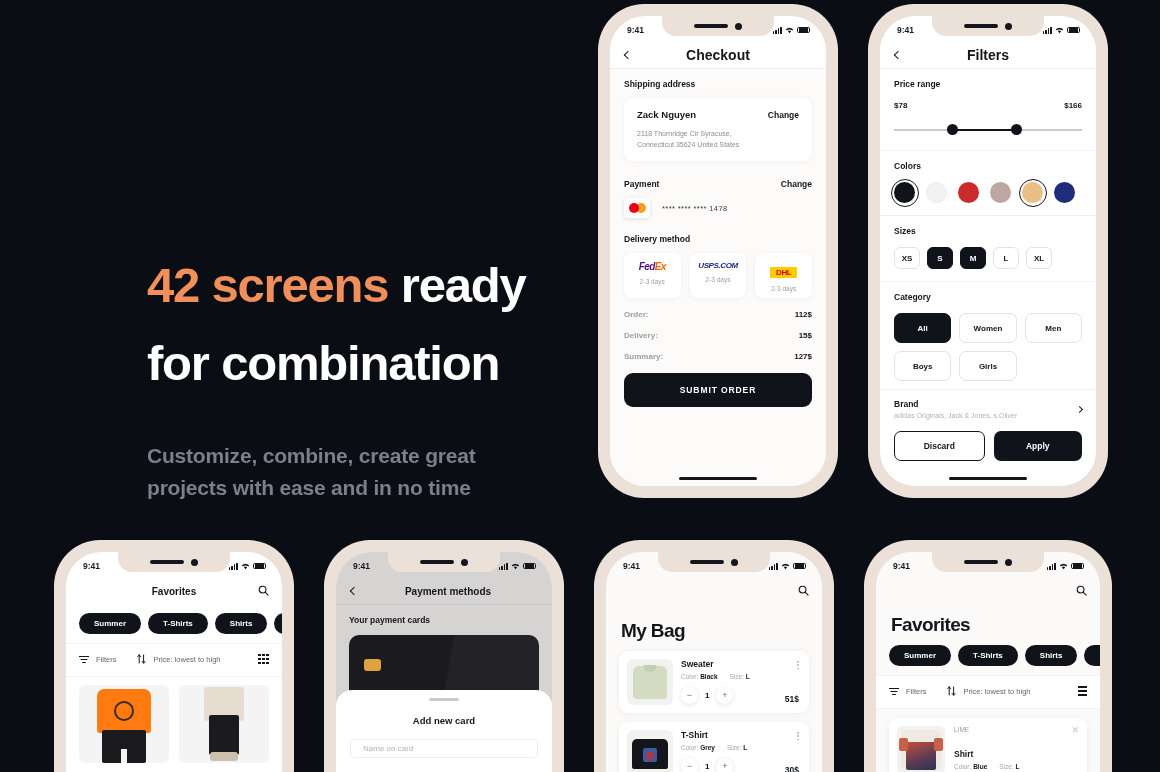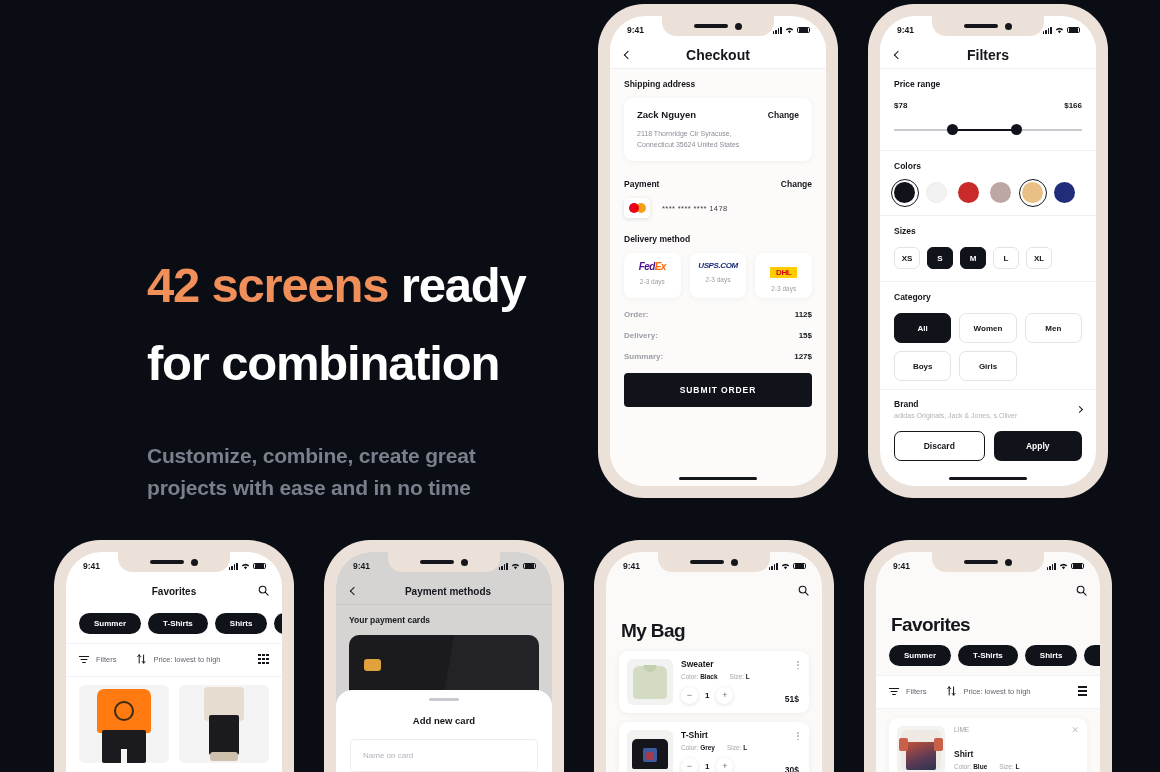--- a/index.html
+++ b/index.html
@@ -124,21 +124,21 @@
     padding: 1px 6px; border-radius: 1px; display: inline-block;
     letter-spacing: -.3px;
   }
   .total-row {
     display: flex; justify-content: space-between; align-items: center;
     margin-top: 12px; font-size: 8px;
   }
   .total-row .k { color: #9b9ea6; font-weight: 600; }
   .total-row .v { color: #15161c; font-weight: 700; }
   .btn-dark {
-    background: #11131b; color: #fff; border-radius: 4px;
+    background: #11131b; color: #fff; border-radius: 9px;
     text-align: center; font-size: 8.5px; font-weight: 700;
     letter-spacing: .9px; padding: 12px 0; margin-top: 12px;
   }
 
   
   .fl-block { padding: 10px 14px 12px; background: #fff; }
   .slider-wrap { margin-top: 12px; position: relative; height: 16px; }
   .slider-track { position: absolute; top: 7px; left: 0; right: 0; height: 1.6px; background: #c9cacf; }
   .slider-fill { position: absolute; top: 7px; height: 1.6px; background: #11131b; }
   .knob {
@@ -225,21 +225,21 @@
   }
   .pm-chip { position: absolute; left: 15px; top: 24px; width: 17px; height: 12px; background: #dfa23c; border-radius: 3px; }
   .sheet {
     position: absolute; left: 0; right: 0; bottom: 0; top: 138px;
     background: #fff; border-radius: 16px 16px 0 0; padding-top: 8px;
   }
   .sheet-grab { width: 30px; height: 3px; background: #c9cacf; border-radius: 2px; margin: 0 auto; }
   .sheet-title { text-align: center; font-size: 9.5px; font-weight: 700; color: #15161c; margin-top: 14px; }
   .sheet-field {
     margin: 13px 14px 0; border: 1px solid #ededf0; border-radius: 4px;
-    padding: 11px 12px; font-size: 8px; color: #b0b2b9;
+    padding: 4px 12px; font-size: 8px; color: #b0b2b9;
   }
 
   
   .bag-title { font-size: 19px; font-weight: 800; color: #15161c; letter-spacing: -.6px; padding: 16px 15px 0; }
   .bag-item {
     display: flex; gap: 8px; margin: 9px 13px 0; background: #fff;
     border-radius: 9px; box-shadow: 0 1px 7px rgba(20,22,30,.06); padding: 8px 10px 8px 8px;
   }
   .bag-thumb { width: 46px; height: 46px; border-radius: 6px; flex: none; position: relative; overflow: hidden; }
   .bag-info { flex: 1; min-width: 0; }

